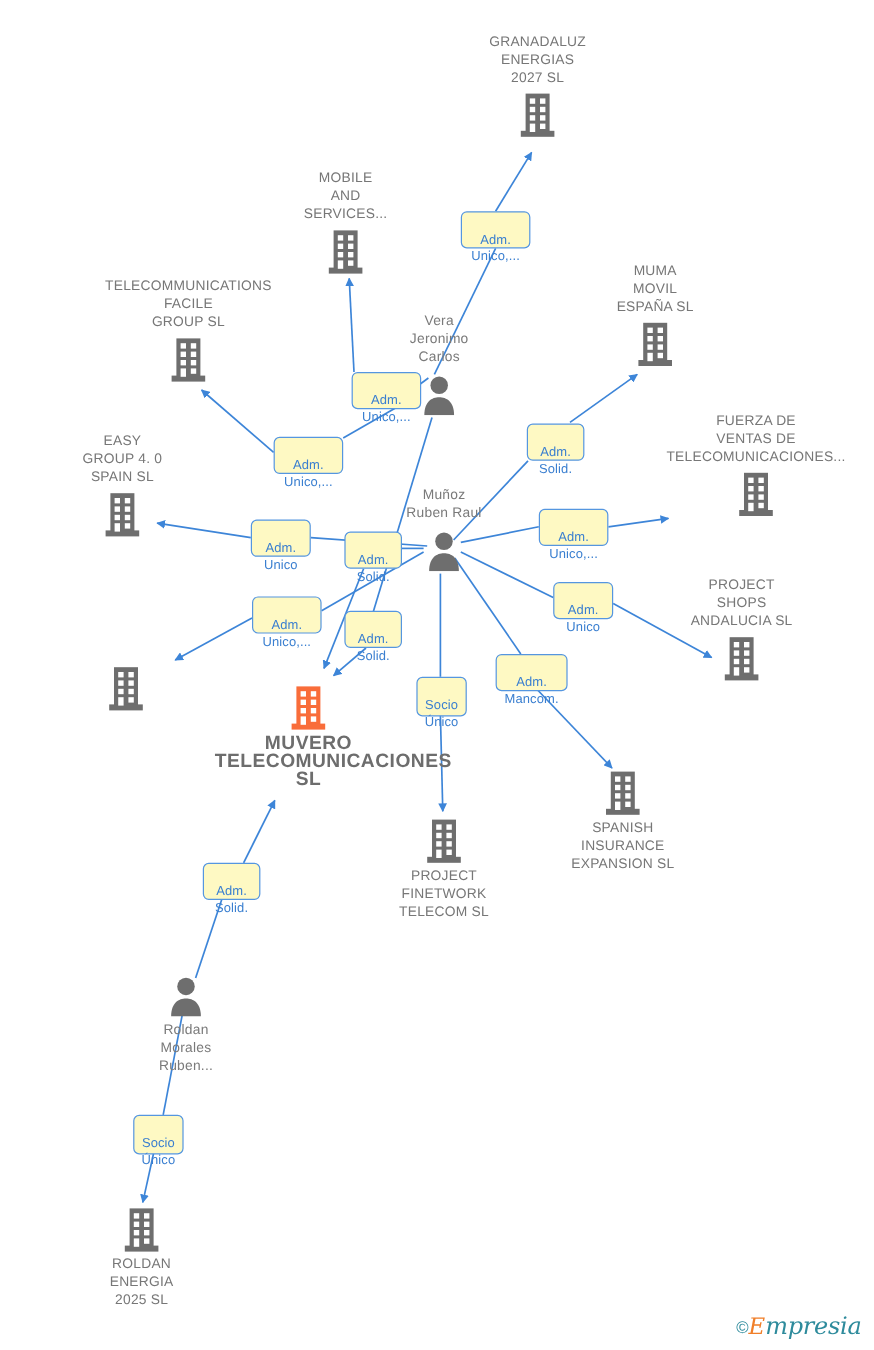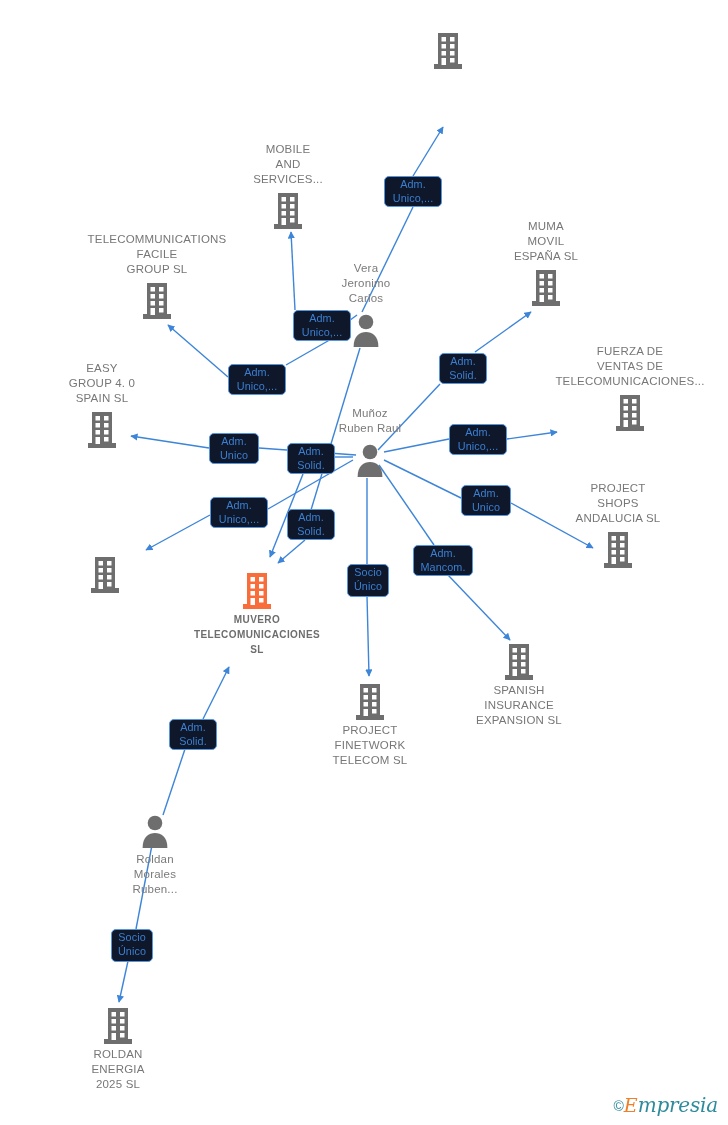--- a/index.html
+++ b/index.html
@@ -41,36 +41,36 @@
   .node-label {
     display: block;
     font-size: 11.5px;
     color: #777777;
     letter-spacing: 0.2px;
     white-space: pre-line;
   }
   .node.company-main .node-label {
     color: #6d6d6d;
     font-weight: bold;
-    font-size: 10px;
+    font-size: 16px;
     letter-spacing: 0.4px;
   }
   .node.person .node-label { color: #7a7a7a; }
   .node.label-above .node-label { margin-bottom: 1px; }
   .edge-label {
     position: absolute;
     box-sizing: border-box;
-    background: #0f172a;
+    background: #fef9c3;
     border: 1.4px solid #5596e0;
     border-radius: 5px;
     color: #3a7fd0;
     font-size: 10.8px;
     line-height: 14px;
     text-align: center;
-    padding: 0 5px 3px 5px;
+    padding: 16px 5px 3px 5px;
     white-space: pre-line;
     letter-spacing: 0.1px;
   }
   #watermark {
     position: absolute;
     right: 10px;
     bottom: 8px;
     font-size: 15px;
     white-space: nowrap;
   }
@@ -145,20 +145,23 @@
 
       <path d="M 163 815 L 185 749"></path>
       <path d="M 203 719 L 229 667" marker-end="url(#arrow)"></path>
 
       <path d="M 152 845 L 136 929"></path>
       <path d="M 128 961 L 119 1002" marker-end="url(#arrow)"></path>
     </g>
   </svg>
 
   <div class="node company label-above" style="left:448px; top:28px;">
+    <span class="node-label">GRANADALUZ
+ENERGIAS
+2027  SL</span>
     <span class="glyph">
       <svg width="32" height="40" viewBox="0 0 32 40">
           <g fill="#6e6e6e">
             <rect x="6" y="2" width="20" height="33"></rect>
             <rect x="2" y="33" width="28" height="5"></rect>
             <g fill="#fff">
               <rect x="9.5" y="6" width="4.5" height="4.5"></rect>
               <rect x="18" y="6" width="4.5" height="4.5"></rect>
               <rect x="9.5" y="13" width="4.5" height="4.5"></rect>
               <rect x="18" y="13" width="4.5" height="4.5"></rect>

